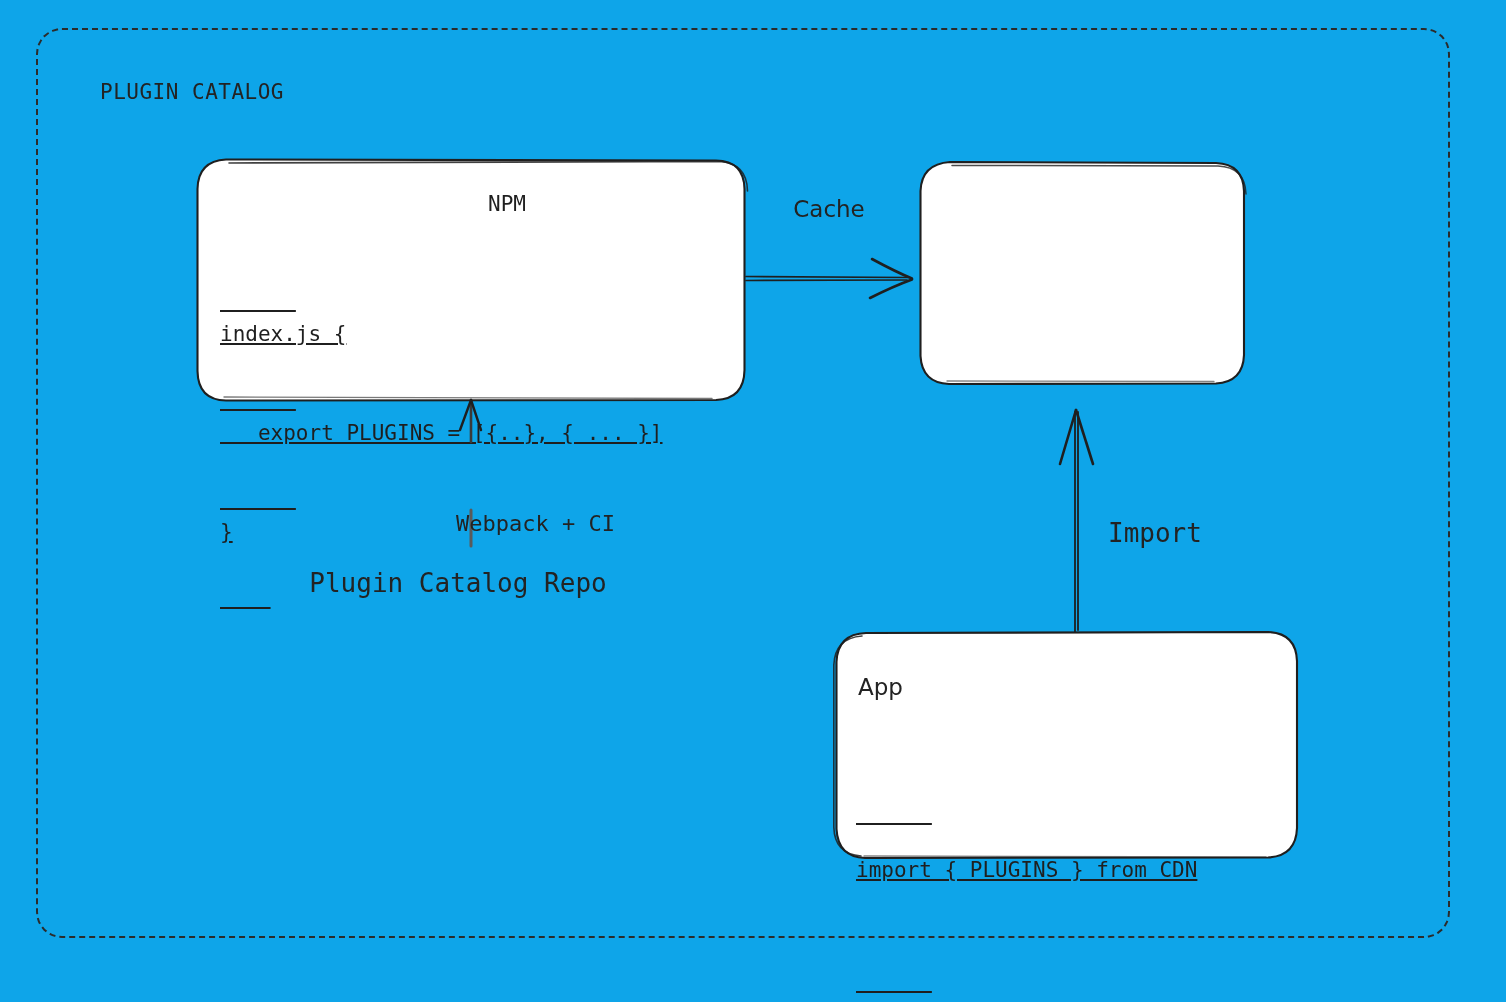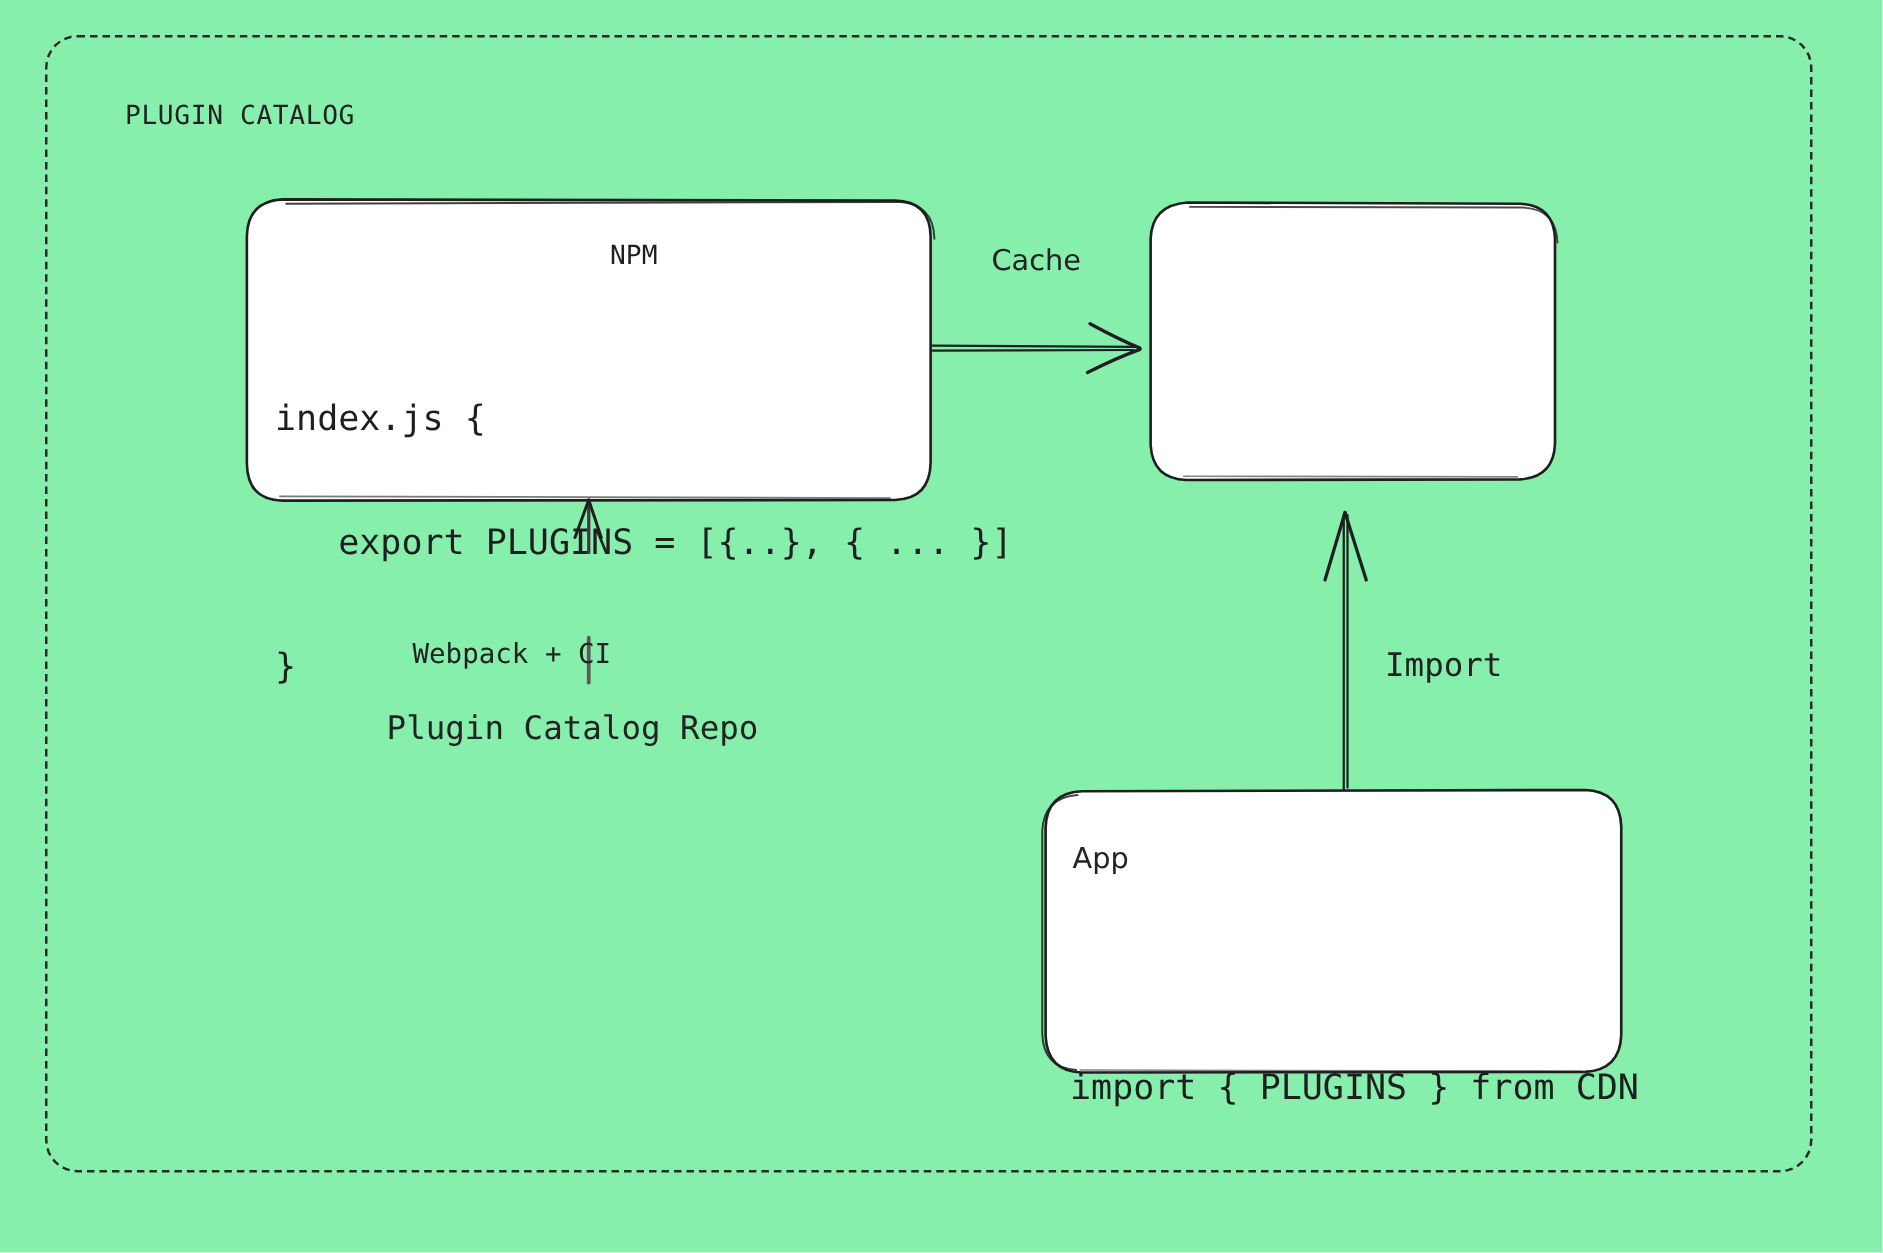--- a/index.html
+++ b/index.html
@@ -8,21 +8,21 @@
     background: #ffffff;
   }
   body {
     font-family: "DejaVu Sans Mono", monospace;
     -webkit-font-smoothing: antialiased;
   }
   #canvas {
     position: relative;
     width: 1506px;
     height: 1002px;
-    background: #86efac;
+    background: #0ea5e9;
     overflow: hidden;
   }
   
   .dashed-container {
     position: absolute;
     left: 36px;
     top: 28px;
     width: 1414px;
     height: 910px;
     border: 2.5px dashed #2b2b2b;
@@ -64,24 +64,25 @@
   .node-title-left {
     position: absolute;
     font-family: "DejaVu Sans", sans-serif;
     font-size: 23px;
     color: #232323;
     white-space: pre;
   }
   .code-block {
     position: absolute;
     font-family: "DejaVu Sans Mono", monospace;
-    font-size: 28px;
+    font-size: 21px;
     line-height: 33px;
     color: #1f1f1f;
     white-space: pre;
+    text-decoration: underline;
   }
   .code-line {
     white-space: pre;
   }
   .code-block.spaced {
     line-height: 56px;
   }
   
   .label-mono {
     position: absolute;
@@ -99,21 +100,21 @@
     white-space: pre;
     text-align: center;
   }
   .label-stack {
     position: absolute;
     font-family: "DejaVu Sans Mono", monospace;
     font-size: 22px;
     line-height: 31px;
     color: #232323;
     white-space: pre;
-    text-align: left;
+    text-align: right;
   }
   
   .connector {
     position: absolute;
     overflow: visible;
     pointer-events: none;
   }
 </style>
 </head>
 <body>

